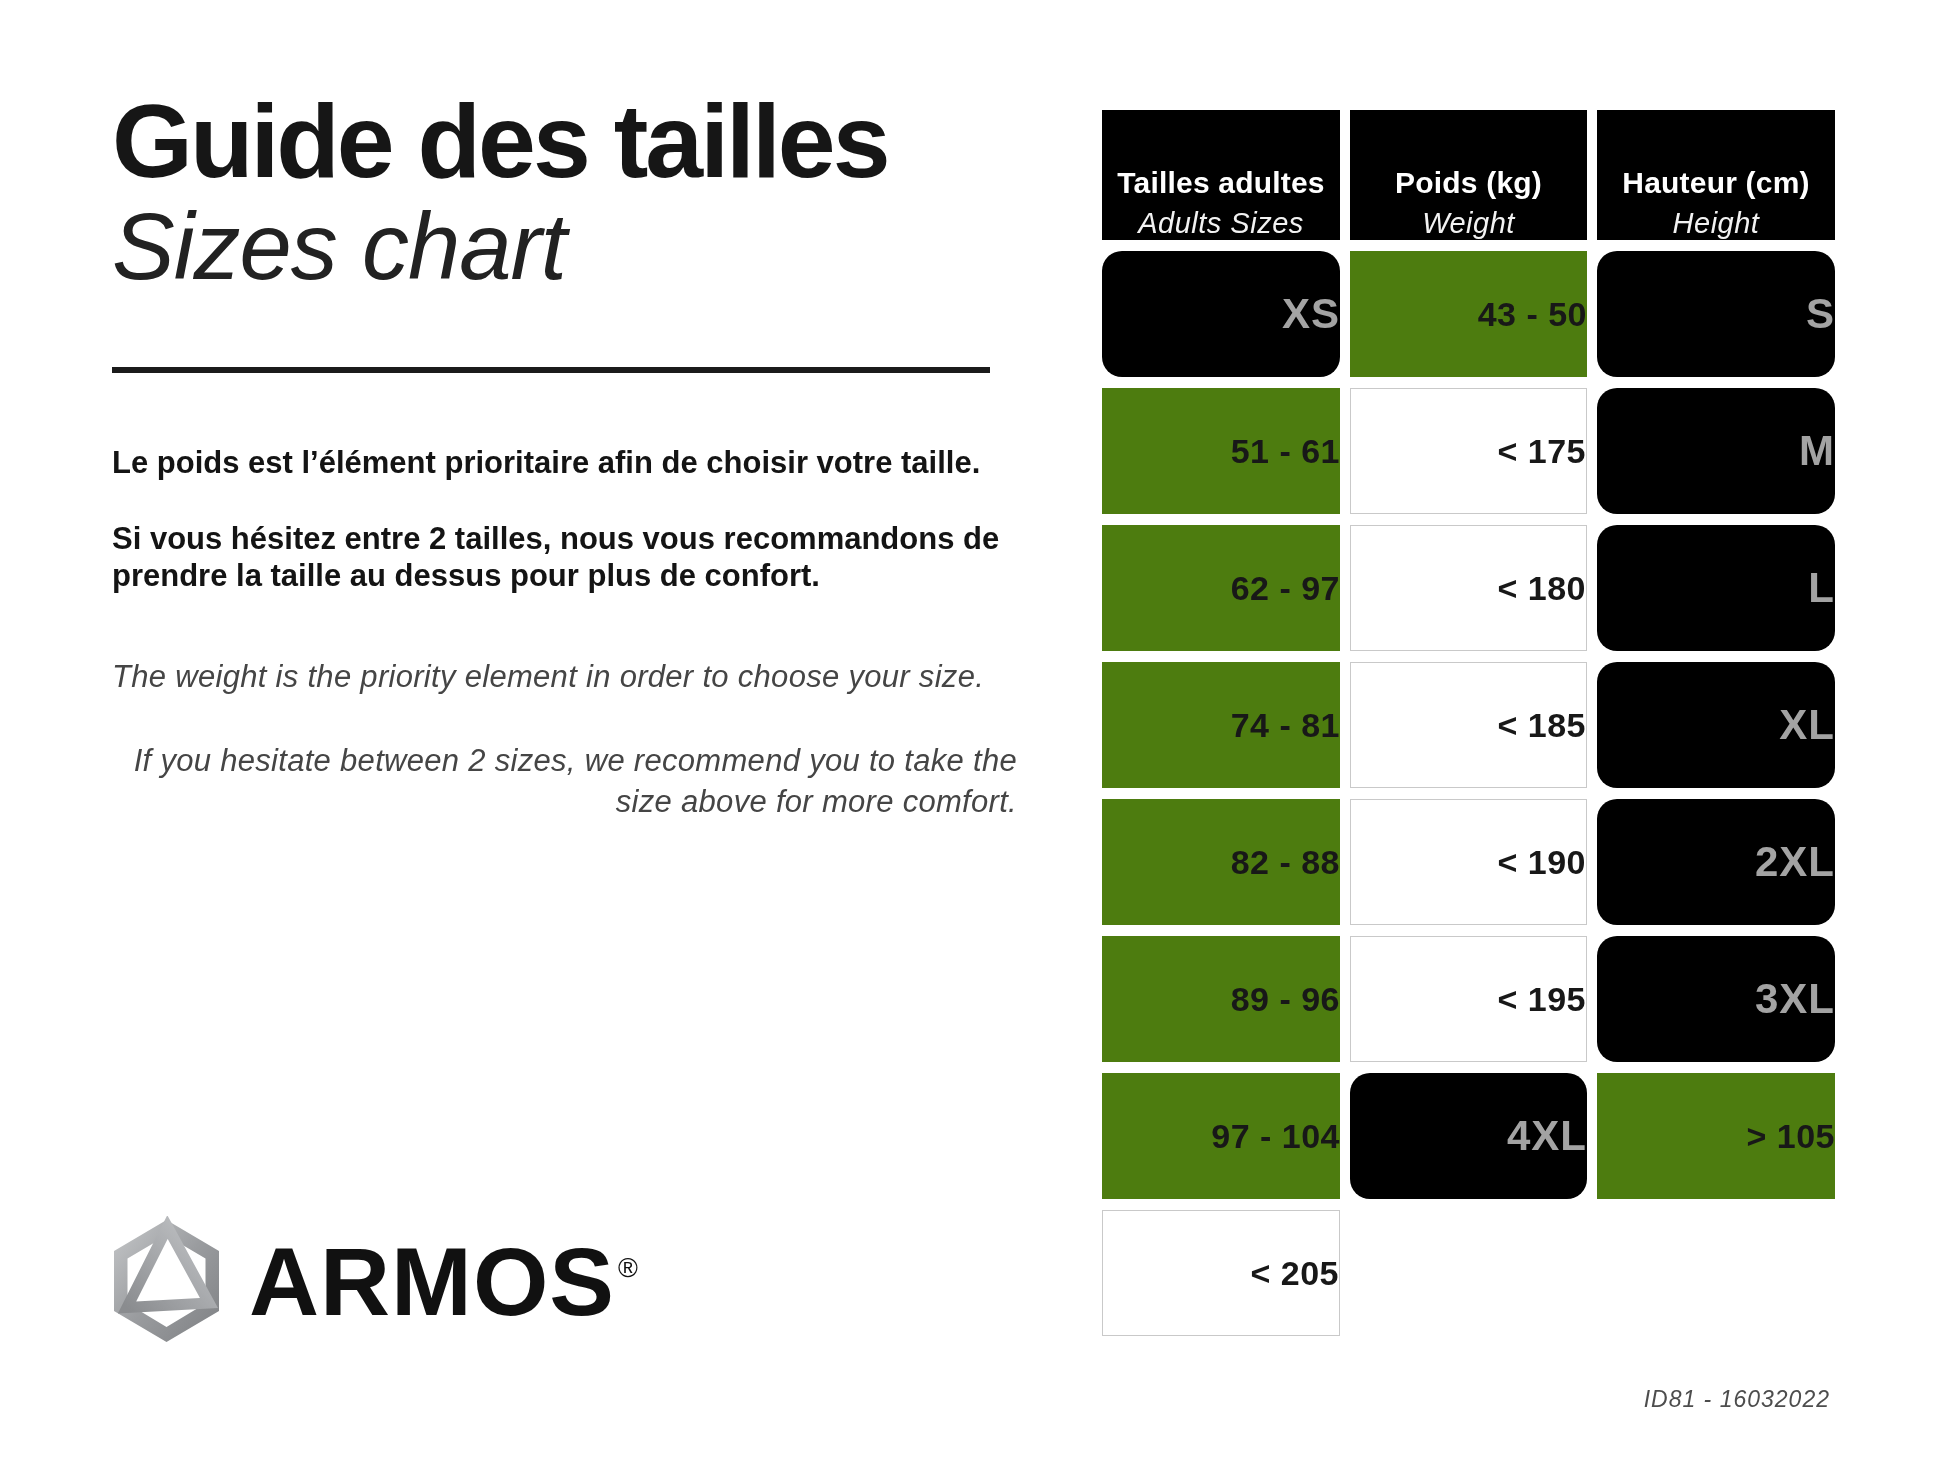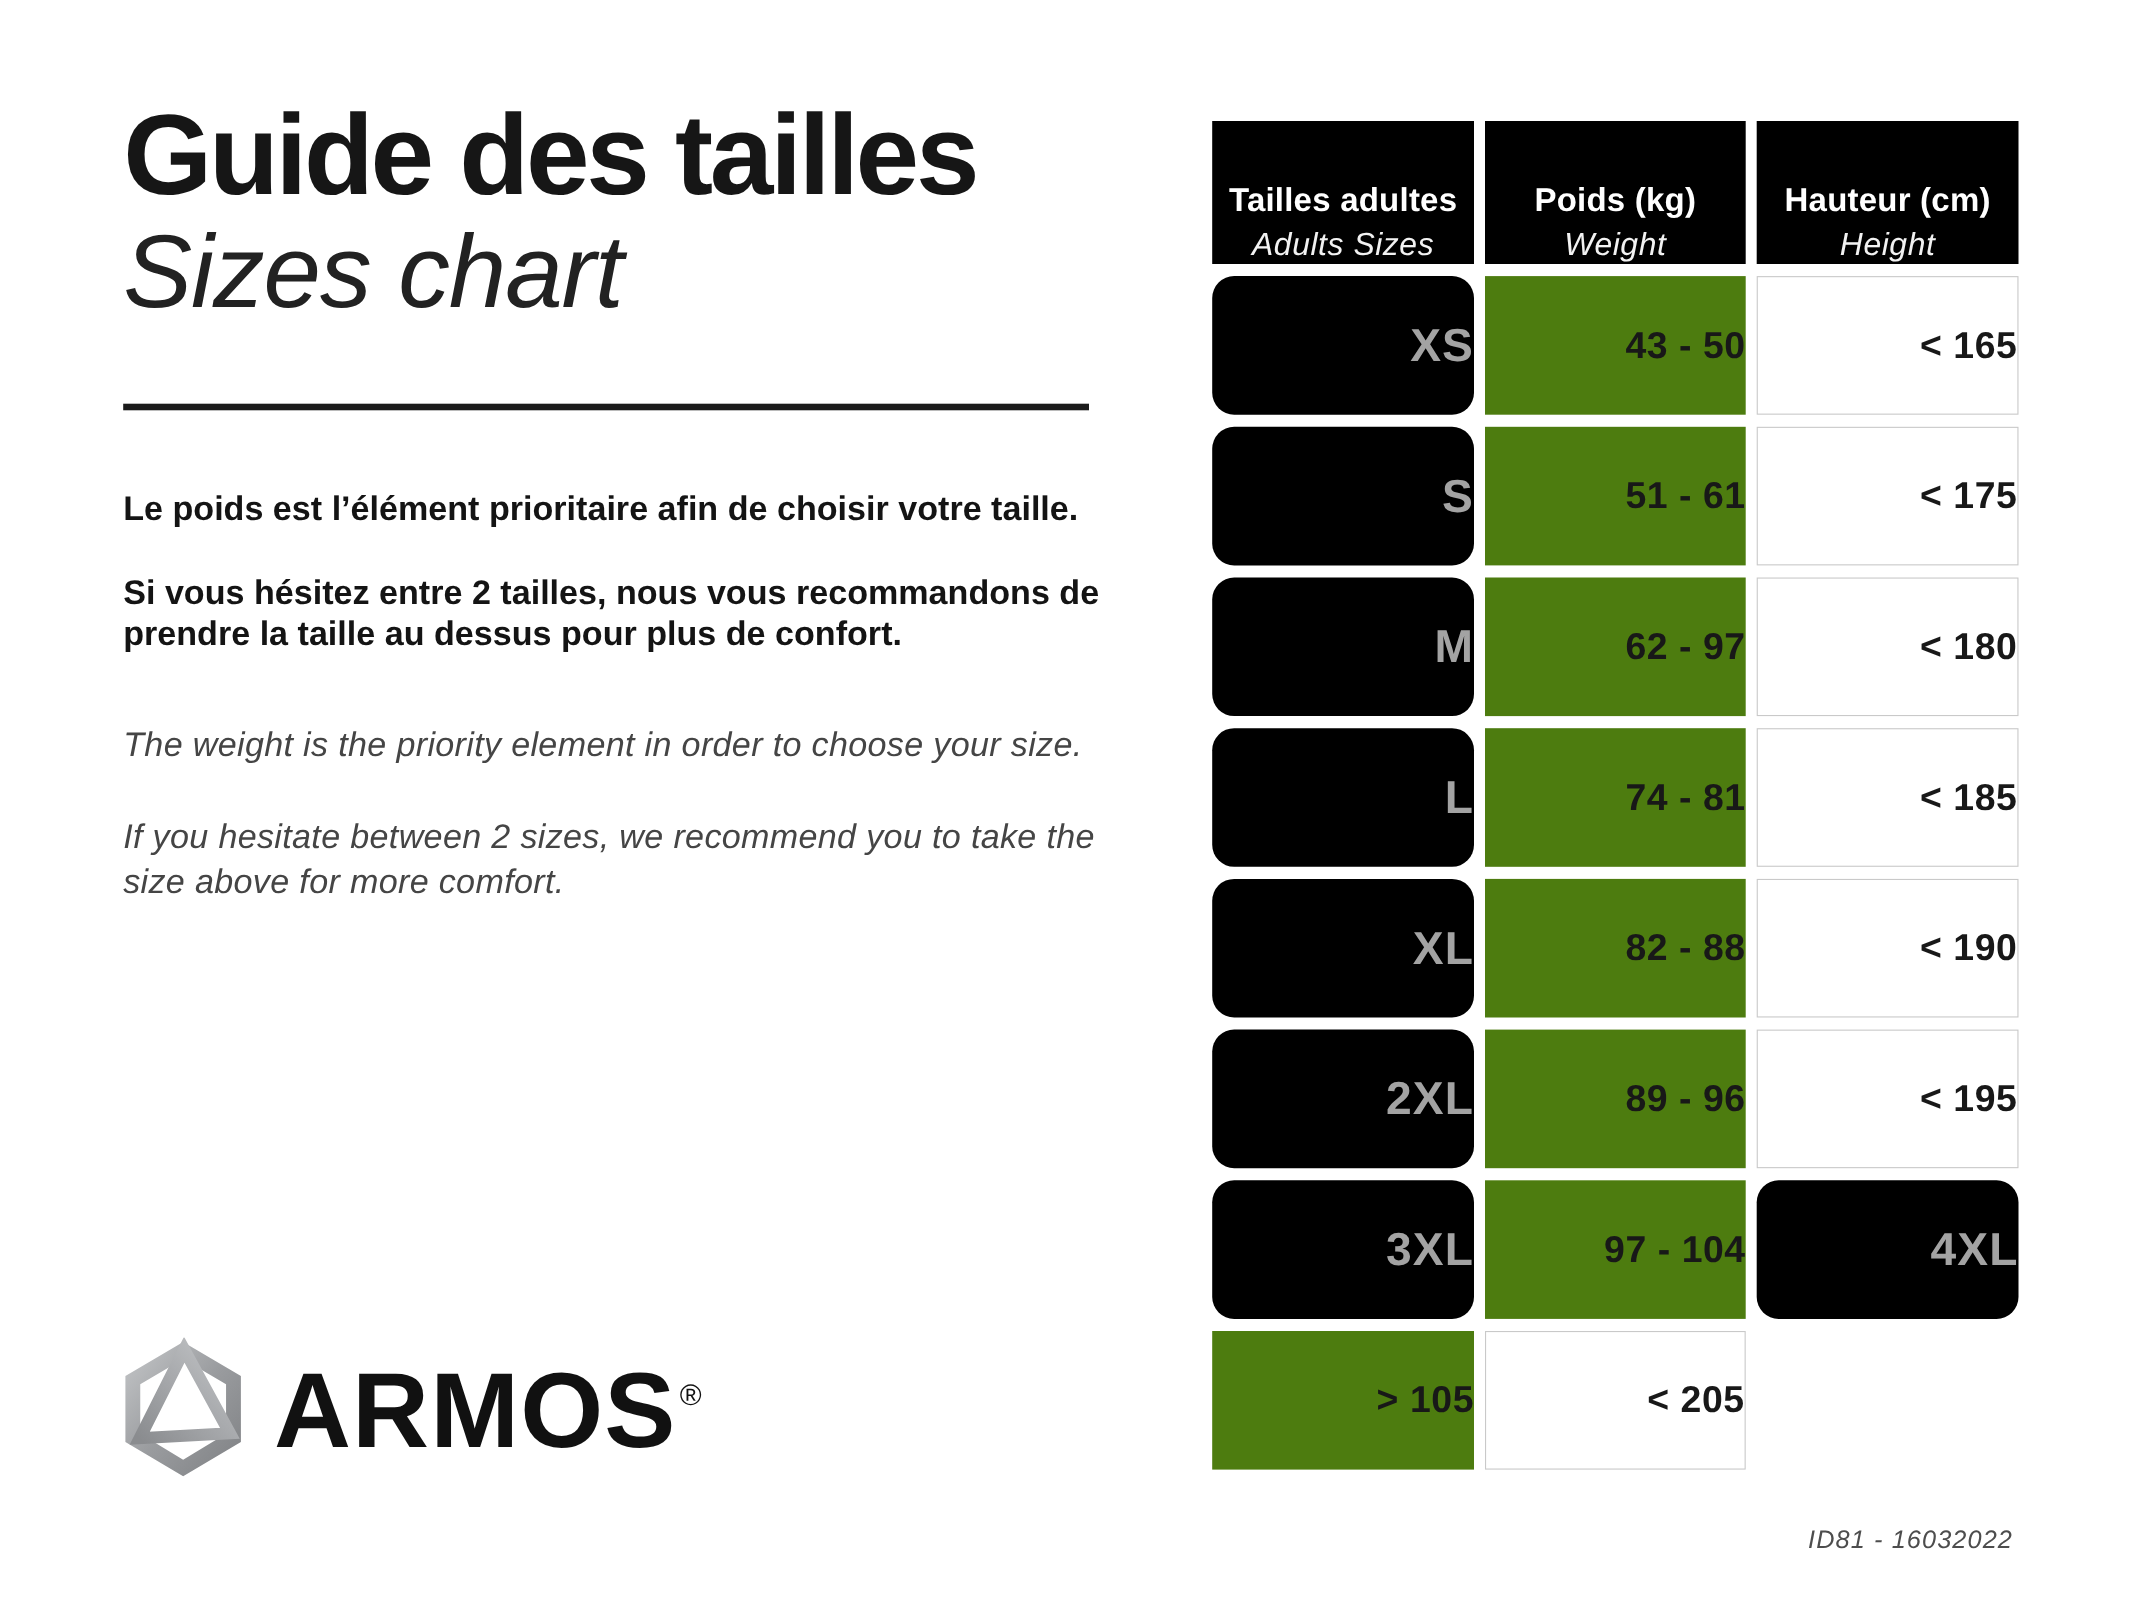--- a/index.html
+++ b/index.html
@@ -18,21 +18,21 @@
     font-style:italic;letter-spacing:-1px;color:#222222;}
   .divider{position:absolute;left:112px;top:367px;width:878px;height:6px;
     background:#1b1b1b;}
   .para{position:absolute;left:112px;width:905px;margin:0;}
   .para.fr{font-weight:700;color:#141414;font-size:31px;line-height:37px;}
   .para.en{font-style:italic;color:#454545;font-size:31px;line-height:41px;
     font-weight:400;letter-spacing:0.3px;}
   .fr1{top:444px;}
   .fr2{top:520px;}
   .en1{top:656px;}
-  .en2{top:740px;}
+  .en2{top:740px;text-align:right;}
 
   
   .grid{position:absolute;left:1102px;top:110px;display:grid;
     grid-template-columns:238px 237px 238px;
     grid-template-rows:130px repeat(8,126px);
     column-gap:10px;row-gap:11px;}
   .cell{display:flex;align-items:center;justify-content:flex-end;text-align:center;}
   .cell.head{background:#000;color:#fff;flex-direction:column;gap:7px;}
   .head-fr{font-weight:700;font-size:30px;letter-spacing:0.2px;}
   .head-en{font-style:italic;font-weight:400;font-size:29px;letter-spacing:0.5px;color:#f2f2f2;}
@@ -79,21 +79,20 @@
       <div class="head-en">Weight</div>
     </div>
 
     <div class="cell head">
       <div class="head-fr">Hauteur (cm)</div>
       <div class="head-en">Height</div>
     </div>
 
     <div class="cell size">XS</div>
     <div class="cell weight">43 - 50</div>
-    <div class="cell height">&lt; 165</div>
 
     <div class="cell size">S</div>
     <div class="cell weight">51 - 61</div>
     <div class="cell height">&lt; 175</div>
 
     <div class="cell size">M</div>
     <div class="cell weight">62 - 97</div>
     <div class="cell height">&lt; 180</div>
 
     <div class="cell size">L</div>

